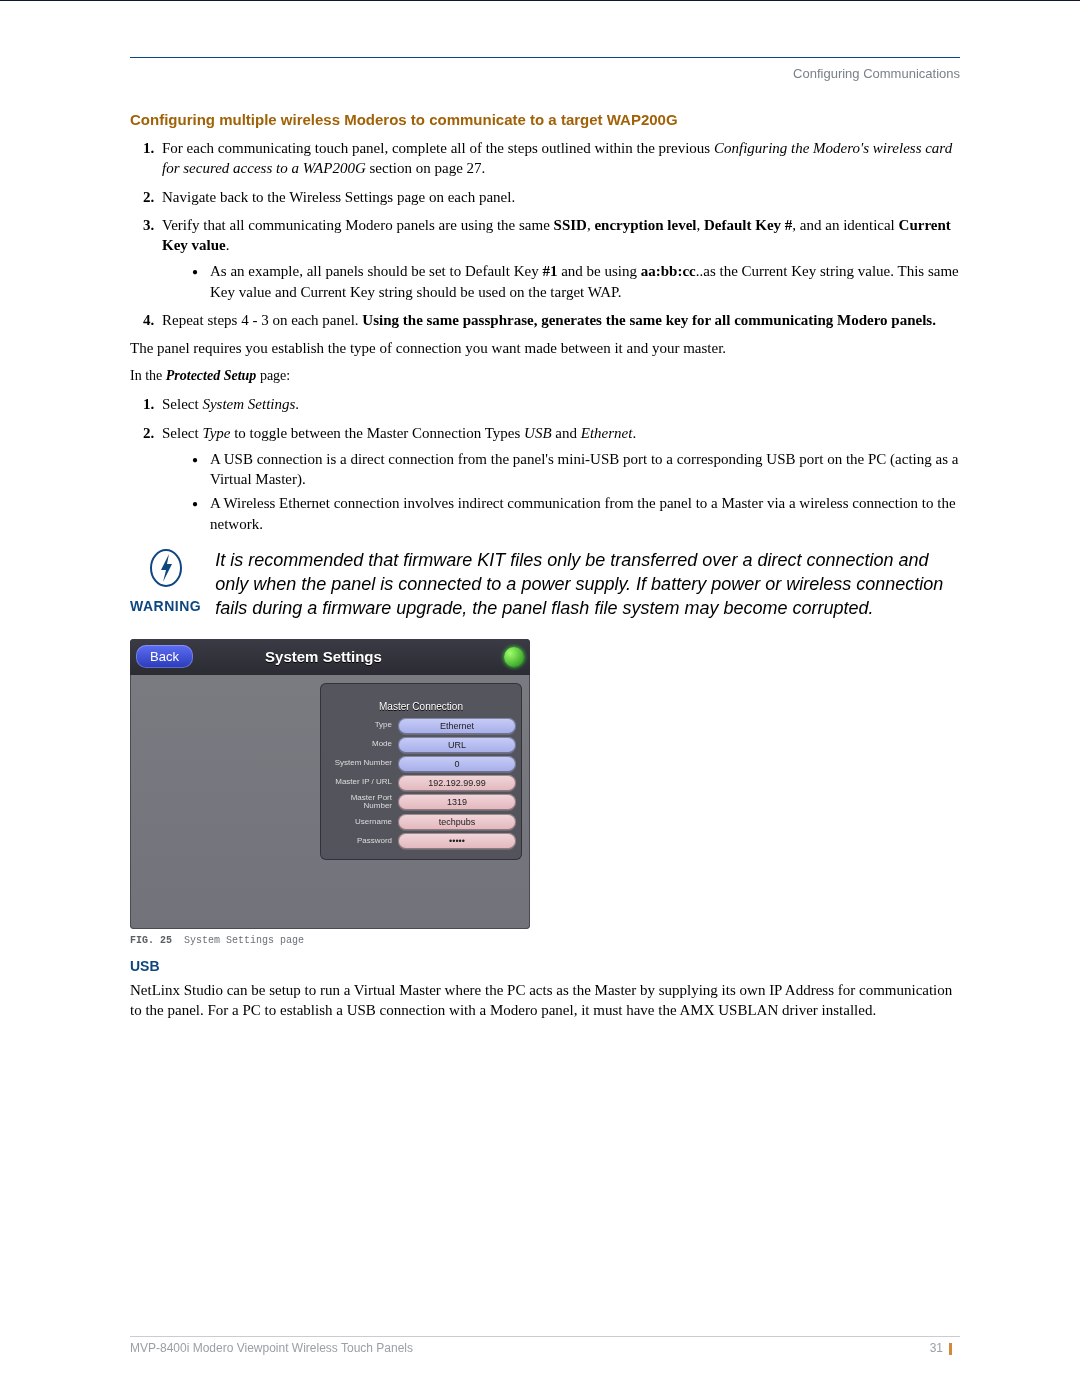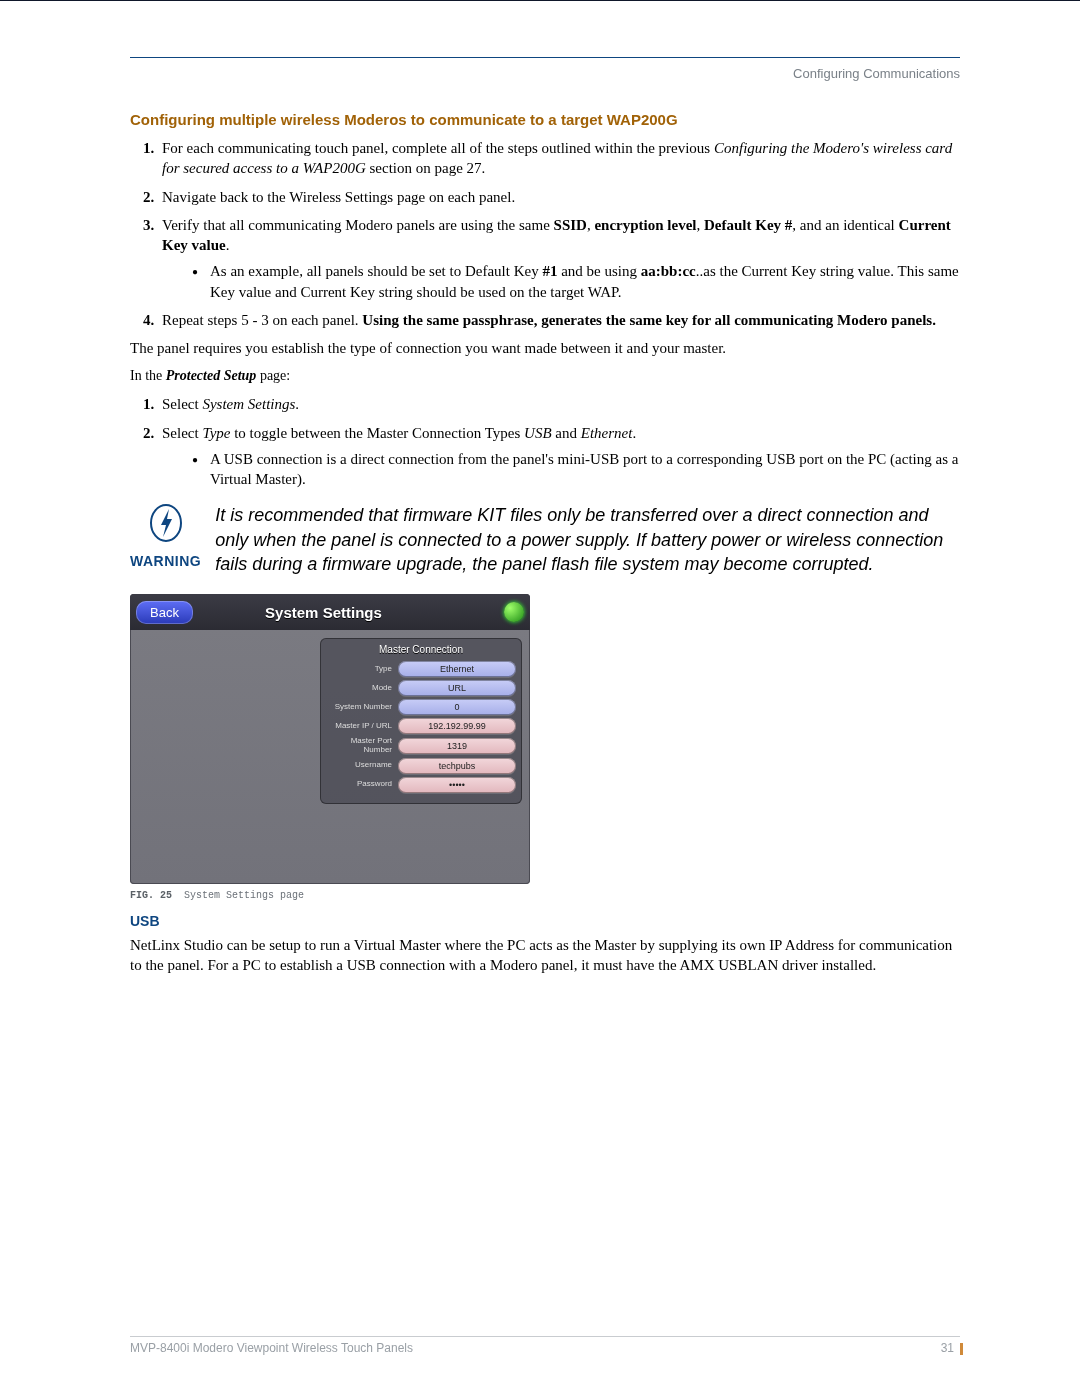--- a/index.html
+++ b/index.html
@@ -89,42 +89,42 @@
   .ss-lock {
     width: 20px; height: 20px; border-radius: 50%;
     background: radial-gradient(circle at 30% 30%, #9fff6a, #1a8a12);
     box-shadow: 0 0 4px #3f3;
   }
   .ss-panel {
     position:absolute; right:8px; top:44px;
     width: 190px;
     background: rgba(70,70,80,.7);
     border-radius: 6px;
-    padding: 4px 6px 8px 6px;
+    padding: 16px 6px 8px 6px;
     box-shadow: inset 0 0 0 1px rgba(0,0,0,.4);
   }
   .ss-panel-title { color:#fff; font-family: Arial, sans-serif; font-size:10px; text-align:center; margin: 2px 0 6px 0; text-shadow:0 1px 0 #000;}
   .ss-row { display:flex; align-items:center; gap:6px; margin:3px 0; }
   .ss-label { flex: 0 0 66px; text-align:right; color:#ddd; font-family: Arial, sans-serif; font-size:8px; line-height:1.1;}
   .ss-field {
     flex:1; font-family: Arial, sans-serif; font-size:9px; text-align:center;
     padding: 3px 4px; border-radius: 9px; color:#222;
     box-shadow: inset 0 0 0 1px rgba(0,0,0,.35), 0 1px 0 rgba(255,255,255,.15);
   }
   .fld-blue { background: linear-gradient(#c8cdf7,#a6aee8); }
   .fld-pink { background: linear-gradient(#f2d7db,#e2b7bd); }
   .fig-caption { font-family: Liberation Mono, monospace; font-size: 10px; color:#6b7178; margin: 6px 0 12px 0;}
   .fig-caption .b2 { font-weight:bold; color:#5a6066;}
   .sub-head {
     font-family: Arial, Helvetica, sans-serif; font-weight:bold; color:#0e4680;
     font-size: 14px; margin: 4px 0 6px 0;
   }
 
   .footer {
-    position:absolute; left:130px; right:117px; bottom: 42px;
+    position:absolute; left:130px; right:128px; bottom: 42px;
     font-family: Arial, Helvetica, sans-serif; font-size: 12px; color:#9aa0a6;
     display:flex; justify-content:space-between; align-items:flex-end;
   }
   .footer-line { position:absolute; left:130px; right:120px; bottom: 60px; border-top:1px solid #c9ccd0;}
   .footer .pg { text-align:right; }
   .footer .bar { display:inline-block; width:3px; height:12px; background:#d08a3a; margin-left:6px; vertical-align:middle;}
 </style>
 </head>
 <body>
 
@@ -141,37 +141,38 @@
     <li>Navigate back to the Wireless Settings page on each panel.</li>
     <li>
       <span>Verify that all communicating Modero panels are using the same </span><span class="b">SSID</span><span>, </span><span class="b">encryption level</span><span>, </span><span class="b">Default Key #</span><span>, and an identical </span><span class="b">Current Key value</span><span>.</span>
       <ul class="bullets">
         <li>
           <span>As an example, all panels should be set to Default Key </span><span class="b">#1</span><span> and be using </span><span class="b">aa:bb:cc</span><span>..as the Current Key string value. This same Key value and Current Key string should be used on the target WAP.</span>
         </li>
       </ul>
     </li>
     <li>
-      <span>Repeat steps 5 - 3 on each panel. </span><span class="b">Using the same passphrase, generates the same key for all communicating Modero panels.</span>
+      <span>Repeat steps 4 - 3 on each panel. </span><span class="b">Using the same passphrase, generates the same key for all communicating Modero panels.</span>
     </li>
   </ol>
 
   <div class="para">The panel requires you establish the type of connection you want made between it and your master.</div>
   <div class="note-line">
     <span>In the </span><span class="ib">Protected Setup</span><span> page:</span>
   </div>
 
   <ol class="steps">
     <li>
       <span>Select </span><span class="i">System Settings</span><span>.</span>
     </li>
     <li>
       <span>Select </span><span class="i">Type</span><span> to toggle between the Master Connection Types </span><span class="i">USB</span><span> and </span><span class="i">Ethernet</span><span>.</span>
       <ul class="bullets">
         <li>A USB connection is a direct connection from the panel's mini-USB port to a corresponding USB port on the PC (acting as a Virtual Master).</li>
+        <li>A Wireless Ethernet connection involves indirect communication from the panel to a Master via a wireless connection to the network.</li>
       </ul>
     </li>
   </ol>
 
   <div class="warn-block">
     <div class="warn-icon">
       <svg width="34" height="40" viewBox="0 0 34 40">
         <ellipse cx="17" cy="20" rx="15" ry="18" fill="none" stroke="#0e4680" stroke-width="2"></ellipse>
         <path d="M20 6 L12 22 L17 22 L14 34 L23 16 L18 16 Z" fill="#0e4680"></path>
       </svg>

